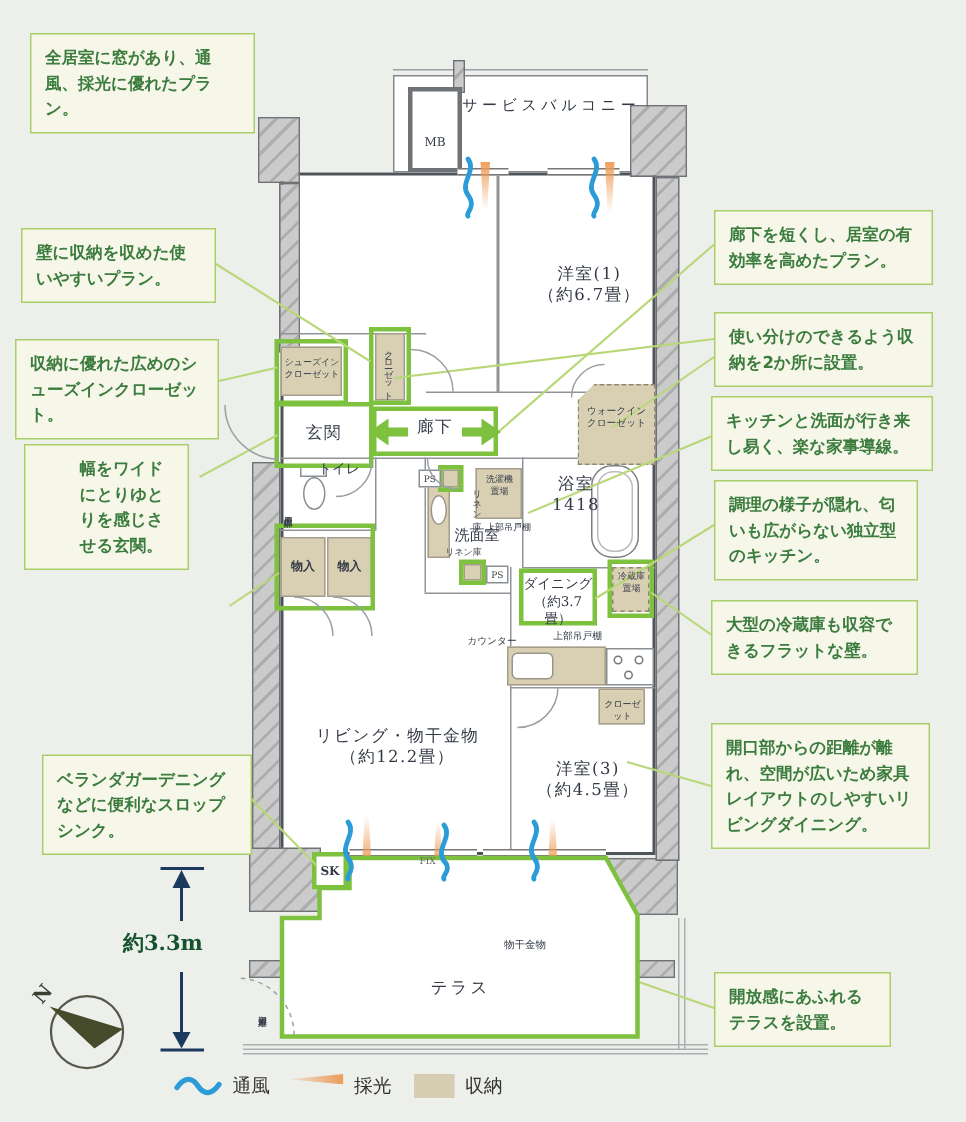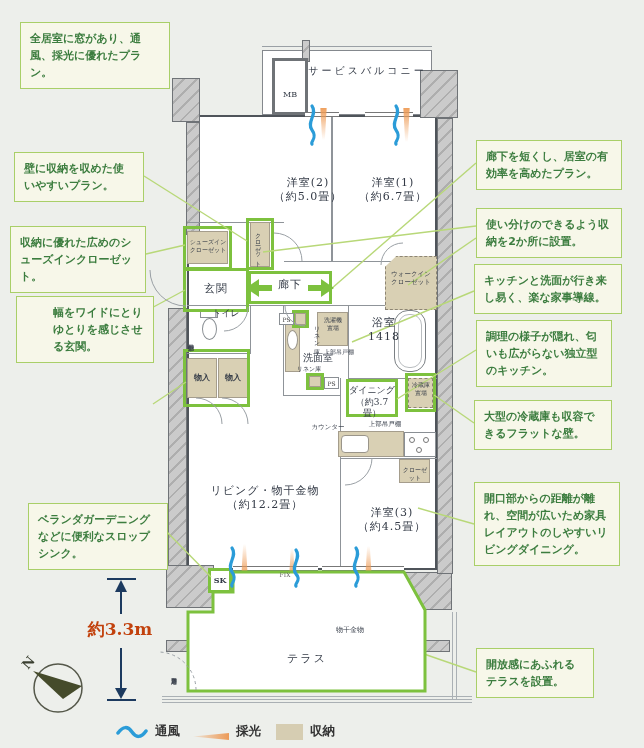--- a/index.html
+++ b/index.html
@@ -19,22 +19,22 @@
   .l11{font-size:11px;letter-spacing:1px;}
   .l10{font-size:10px;}
   .l9{font-size:9px;}
   .l8{font-size:8px;}
   .l7{font-size:7px;}
   .l65{font-size:6.5px;}
   .l6{font-size:6px;}
   .vert{writing-mode:vertical-rl;text-orientation:upright;letter-spacing:0;line-height:1;}
   .callout{position:absolute;background:#f7f7e9;border:1.5px solid #a9cf68;color:#3c7d3f;
            font-weight:bold;font-size:11px;line-height:1.55;padding:7px 9px;box-sizing:border-box;}
-  .dim-label{font-family:"DejaVu Serif",serif;font-weight:bold;font-size:17px;color:#c2410c;
-             background:#edefeb;text-align:center;line-height:26px;}
+  .dim-label{font-family:"DejaVu Serif",serif;font-weight:bold;font-size:14px;color:#14532d;
+             background:#edefeb;text-align:left;line-height:26px;}
   .legend-label{font-family:"DejaVu Serif",serif;font-size:12.5px;color:#333;}
   .wedge-v{background:linear-gradient(to bottom,rgba(238,155,85,.95),rgba(248,205,165,0));
            clip-path:polygon(15% 0,85% 0,65% 100%,35% 100%);}
   .wedge-vu{background:linear-gradient(to top,rgba(238,155,85,.95),rgba(248,205,165,0));
            clip-path:polygon(35% 0,65% 0,85% 100%,15% 100%);}
   .wedge-h{background:linear-gradient(to right,rgba(240,165,100,.15),rgba(236,150,80,.95));
            clip-path:polygon(0 50%,100% 0,100% 100%);}
   .swatch{background:#d6cdb2;}
   svg.overlay{position:absolute;left:0;top:0;pointer-events:none;}
   .z1{z-index:1}.z2{z-index:2}.z3{z-index:3}.z4{z-index:4}.z5{z-index:5}
@@ -194,22 +194,20 @@
 
     <g>
       <circle cx="58" cy="688" r="24" stroke="#55584a" stroke-width="1.5" fill="none"></circle>
       <polygon points="33,671 82,686 63,699" fill="#454b2b"></polygon>
       <text x="28" y="670" transform="rotate(-50 28 670)" font-family="DejaVu Serif,serif" font-weight="bold" font-size="13" fill="#3a3f30">N</text>
     </g>
   </svg>
 
   <div class="abs lbl l10 z4" style="left:300px;top:64px;width:135px;letter-spacing:3px;">サービスバルコニー</div>
   <div class="abs lbl l8 z4" style="left:277px;top:90px;width:26px;">MB</div>
-  <div class="abs lbl l11 z4" style="left:273px;top:176px;width:70px;">洋室(2)
-（約5.0畳）</div>
   <div class="abs lbl l11 z4" style="left:358px;top:176px;width:70px;">洋室(1)
 （約6.7畳）</div>
   <div class="abs lbl l6 z4" style="left:188px;top:238px;width:40px;">シューズイン
 クローゼット</div>
   <div class="abs lbl l6 vert z4" style="left:255px;top:224px;height:44px;">クローゼット</div>
   <div class="abs lbl l11 z4" style="left:198px;top:282px;width:36px;">玄関</div>
   <div class="abs lbl l11 z4" style="left:272px;top:278px;width:36px;background:#fff;">廊下</div>
   <div class="abs lbl l9 z4" style="left:206px;top:308px;width:40px;">トイレ</div>
   <div class="abs lbl l65 z4" style="left:389px;top:270px;width:44px;">ウォークイン
 クローゼット</div>
@@ -237,33 +235,33 @@
 （約12.2畳）</div>
   <div class="abs lbl l8 z4" style="left:211px;top:575px;width:18px;font-weight:bold;">SK</div>
   <div class="abs lbl l7 z4" style="left:328px;top:626px;width:44px;">物干金物</div>
   <div class="abs lbl l11 z4" style="left:280px;top:652px;width:54px;letter-spacing:2px;">テラス</div>
   <div class="abs lbl l6 vert z4" style="left:171px;top:654px;height:38px;">避難用扉</div>
   <div class="abs lbl l6 z4" style="left:272px;top:571px;width:26px;color:#666;">FIX</div>
 
   <div class="callout z5" style="left:20px;top:22px;width:150px;">全居室に窓があり、通風、採光に優れたプラン。</div>
   <div class="callout z5" style="left:14px;top:152px;width:130px;">壁に収納を収めた使いやすいプラン。</div>
   <div class="callout z5" style="left:10px;top:226px;width:136px;">収納に優れた広めのシューズインクローゼット。</div>
-  <div class="callout z5" style="left:16px;top:296px;width:138px;padding-left:36px;">幅をワイドにとりゆとりを感じさせる玄関。</div>
+  <div class="callout z5" style="left:16px;top:296px;width:110px;padding-left:36px;">幅をワイドにとりゆとりを感じさせる玄関。</div>
   <div class="callout z5" style="left:476px;top:140px;width:146px;">廊下を短くし、居室の有効率を高めたプラン。</div>
   <div class="callout z5" style="left:28px;top:503px;width:140px;">ベランダガーデニングなどに便利なスロップシンク。</div>
   <div class="callout z5" style="left:476px;top:208px;width:146px;">使い分けのできるよう収納を2か所に設置。</div>
   <div class="callout z5" style="left:474px;top:264px;width:148px;">キッチンと洗面が行き来し易く、楽な家事導線。</div>
   <div class="callout z5" style="left:476px;top:320px;width:136px;">調理の様子が隠れ、匂いも広がらない独立型のキッチン。</div>
   <div class="callout z5" style="left:474px;top:400px;width:138px;">大型の冷蔵庫も収容できるフラットな壁。</div>
   <div class="callout z5" style="left:474px;top:482px;width:146px;">開口部からの距離が離れ、空間が広いため家具レイアウトのしやすいリビングダイニング。</div>
   <div class="callout z5" style="left:476px;top:648px;width:118px;">開放感にあふれるテラスを設置。</div>
 
   <div class="abs dim-label z5" style="left:82px;top:616px;width:76px;height:26px;">約3.3m</div>
 
-  <div class="abs z5" style="left:116px;top:716px;width:260px;height:24px;display:flex;align-items:flex-end;gap:7px;font-weight:bold;">
+  <div class="abs z5" style="left:116px;top:716px;width:260px;height:24px;display:flex;align-items:flex-start;gap:7px;">
     <svg width="32" height="16">
       <path d="M2,9 C7,2 12,2 16,8 C20,14 25,14 30,7" stroke="#2b9cd8" stroke-width="3.5" fill="none" stroke-linecap="round"></path>
     </svg>
     <span class="legend-label">通風</span>
     <span class="wedge-h" style="display:inline-block;width:36px;height:7px;margin-left:6px;"></span>
     <span class="legend-label">採光</span>
     <span class="swatch" style="display:inline-block;width:27px;height:16px;margin-left:8px;"></span>
     <span class="legend-label">収納</span>
   </div>
 

